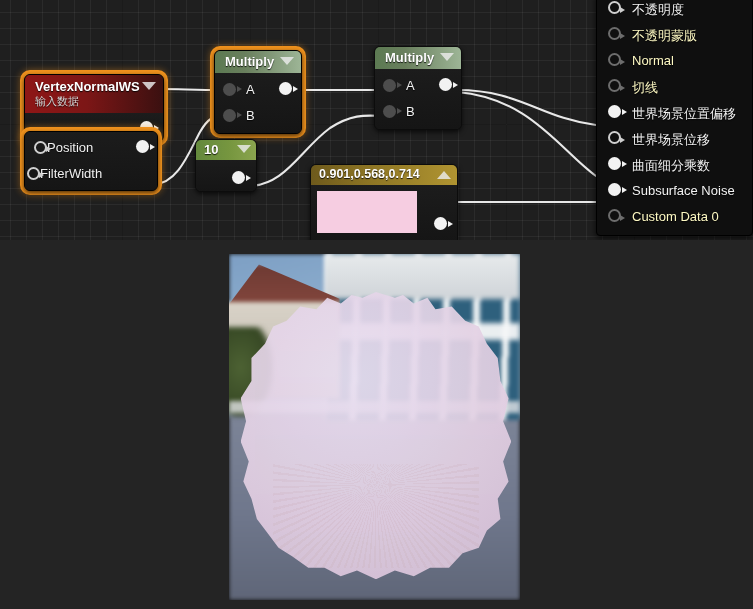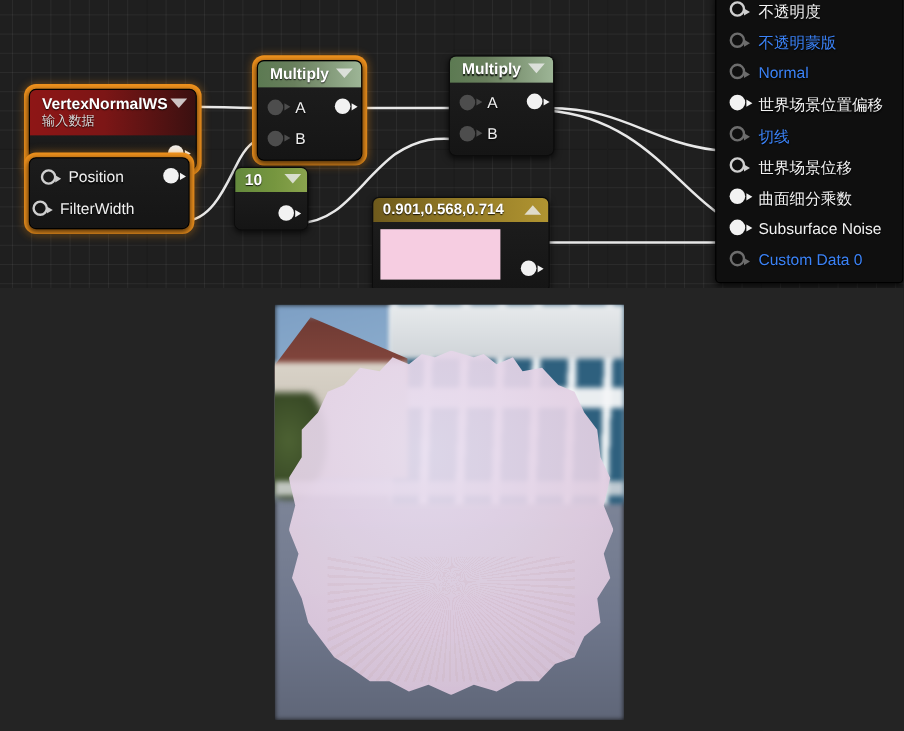--- a/index.html
+++ b/index.html
@@ -60,34 +60,34 @@
   .pin.hollow{ border:2.5px solid #cfcfcf; background:transparent; }
   .pin.hollow.dim{ border-color:#6d6d6d; }
   .pin.filled{ background:#f2f2f2; }
   .pin.dark{ background:#4d4d4d; }
   .pin::after{ content:""; position:absolute; right:-6px; top:3.5px;
                width:0;height:0;border-top:3.5px solid transparent;
                border-bottom:3.5px solid transparent;border-left:5px solid #cfcfcf; }
   .pin.dark::after{ border-left-color:#4d4d4d; }
   .pin.filled::after{ border-left-color:#f2f2f2; }
   .pin.hollow.dim::after{ border-left-color:#6d6d6d; }
-  .plabel{ font-size:13px; color:#f0f0f0; margin-left:10px; white-space:nowrap;
+  .plabel{ font-size:13px; color:#f0f0f0; margin-left:0; white-space:nowrap;
            text-shadow:0 1px 1px rgba(0,0,0,.8); }
   .out-pin{ position:absolute; }
 
   .swatch{ width:100px;height:42px; }
 
   
   #outnode{ position:absolute; left:596px; top:-6px; width:157px;
             background:#0f0f0f; border:1px solid #000; border-radius:4px;
             box-shadow:0 2px 6px rgba(0,0,0,.8); padding-top:6px; }
   .orow{ height:26px; display:flex; align-items:flex-start; padding-left:11px; }
   .olabel{ font-size:13px; color:#f2f2f2; margin-left:11px; white-space:nowrap;
            text-shadow:0 1px 1px rgba(0,0,0,.9); }
-  .orow.dim .olabel{ color:#3b82f6; }
+  .orow.dim .olabel{ color:#fef9c3; }
 
   
   #preview{ position:absolute; left:229px; top:254px; width:291px; height:346px;
             background:#121212; overflow:hidden; }
   .pv-layer{ position:absolute; inset:0; }
   .pv-sky{ position:absolute; left:0; top:0; width:100%; height:47%;
            background:linear-gradient(165deg,#7d9fc4 0%,#8fb0cf 40%,#b9c3cc 100%); filter:blur(2px); }
   .pv-ground{ position:absolute; left:0; top:45%; width:100%; height:55%;
               background:linear-gradient(to bottom,#7d8598 0%,#6f778c 55%,#5f6678 100%); filter:blur(2px); }
   .pv-bldg{ position:absolute; left:33%; top:0; width:67%; height:48%;
@@ -252,27 +252,27 @@
         <span class="olabel">不透明度</span>
       </div>
       <div class="orow dim">
         <span class="pin hollow dim"></span>
         <span class="olabel">不透明蒙版</span>
       </div>
       <div class="orow dim">
         <span class="pin hollow dim"></span>
         <span class="olabel">Normal</span>
       </div>
-      <div class="orow">
-        <span class="pin filled"></span>
-        <span class="olabel">世界场景位置偏移</span>
-      </div>
       <div class="orow dim">
         <span class="pin hollow dim"></span>
         <span class="olabel">切线</span>
+      </div>
+      <div class="orow">
+        <span class="pin filled"></span>
+        <span class="olabel">世界场景位置偏移</span>
       </div>
       <div class="orow">
         <span class="pin hollow"></span>
         <span class="olabel">世界场景位移</span>
       </div>
       <div class="orow">
         <span class="pin filled"></span>
         <span class="olabel">曲面细分乘数</span>
       </div>
       <div class="orow">

